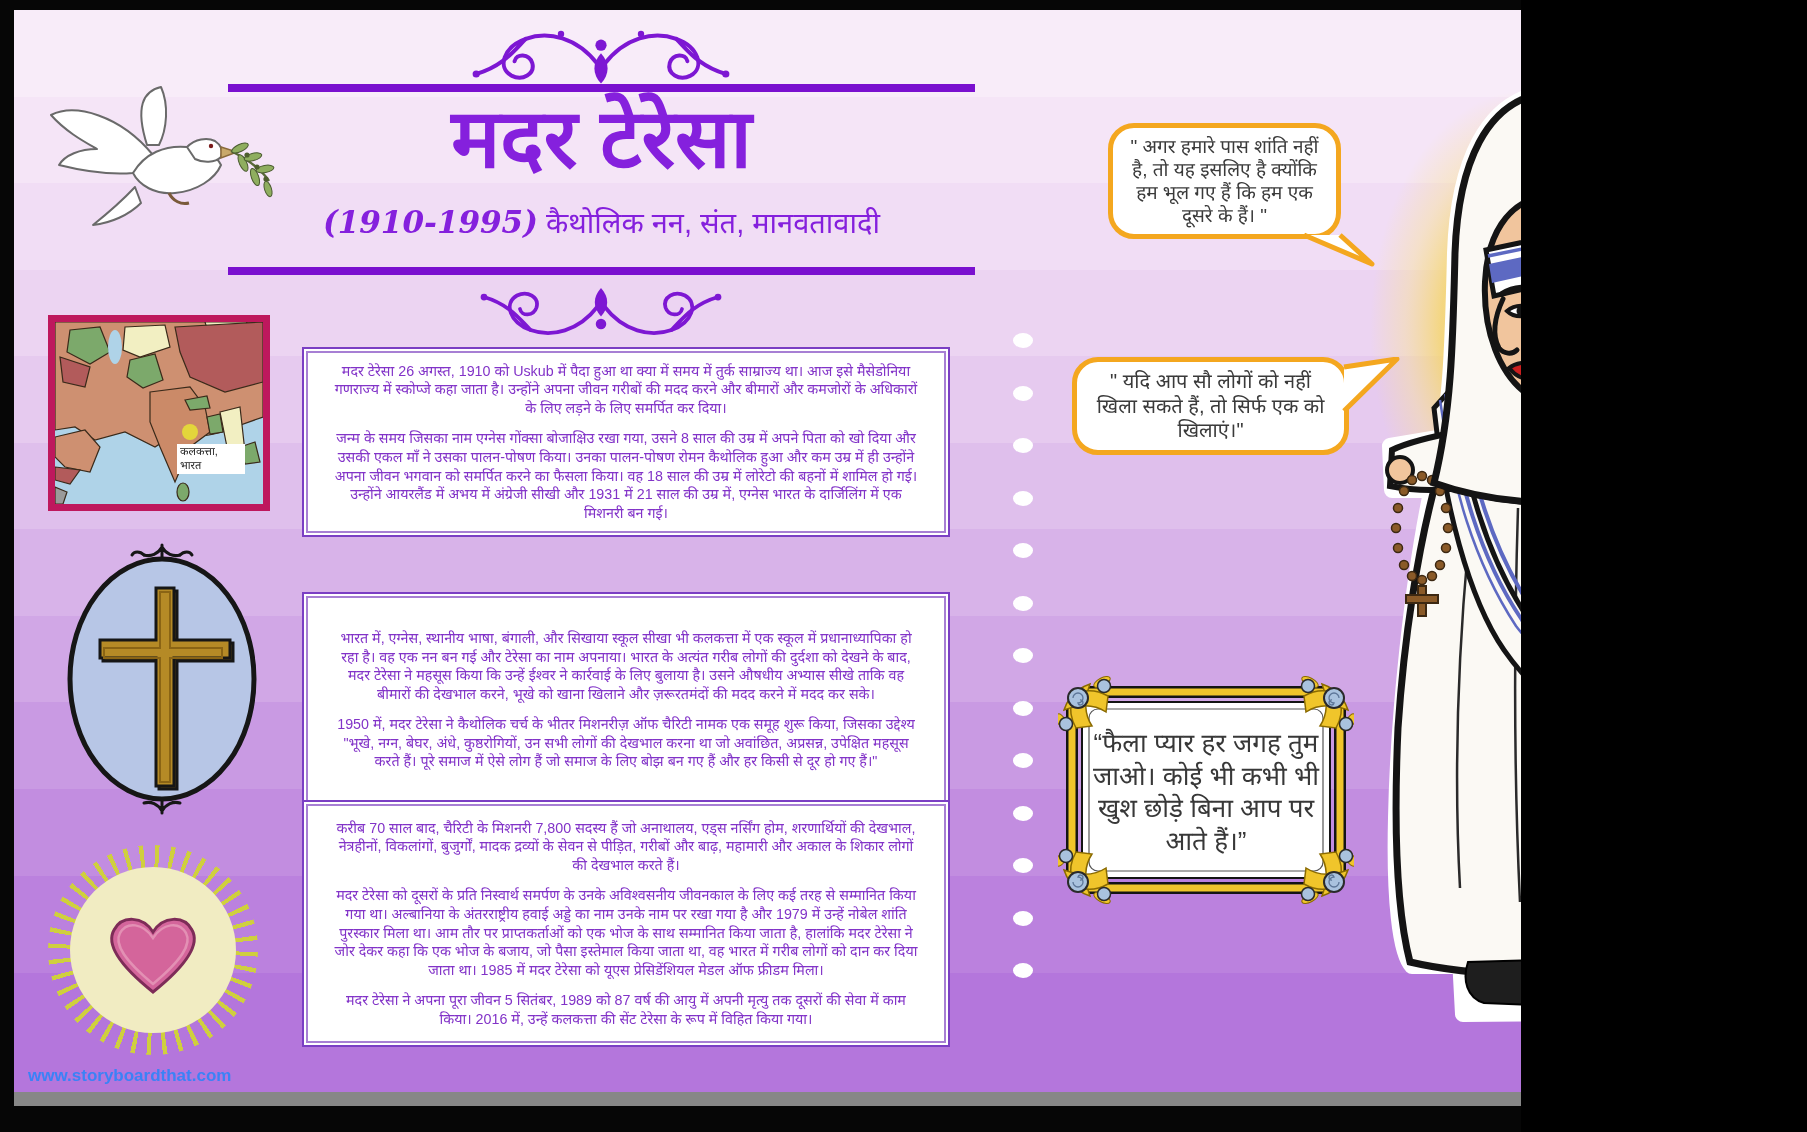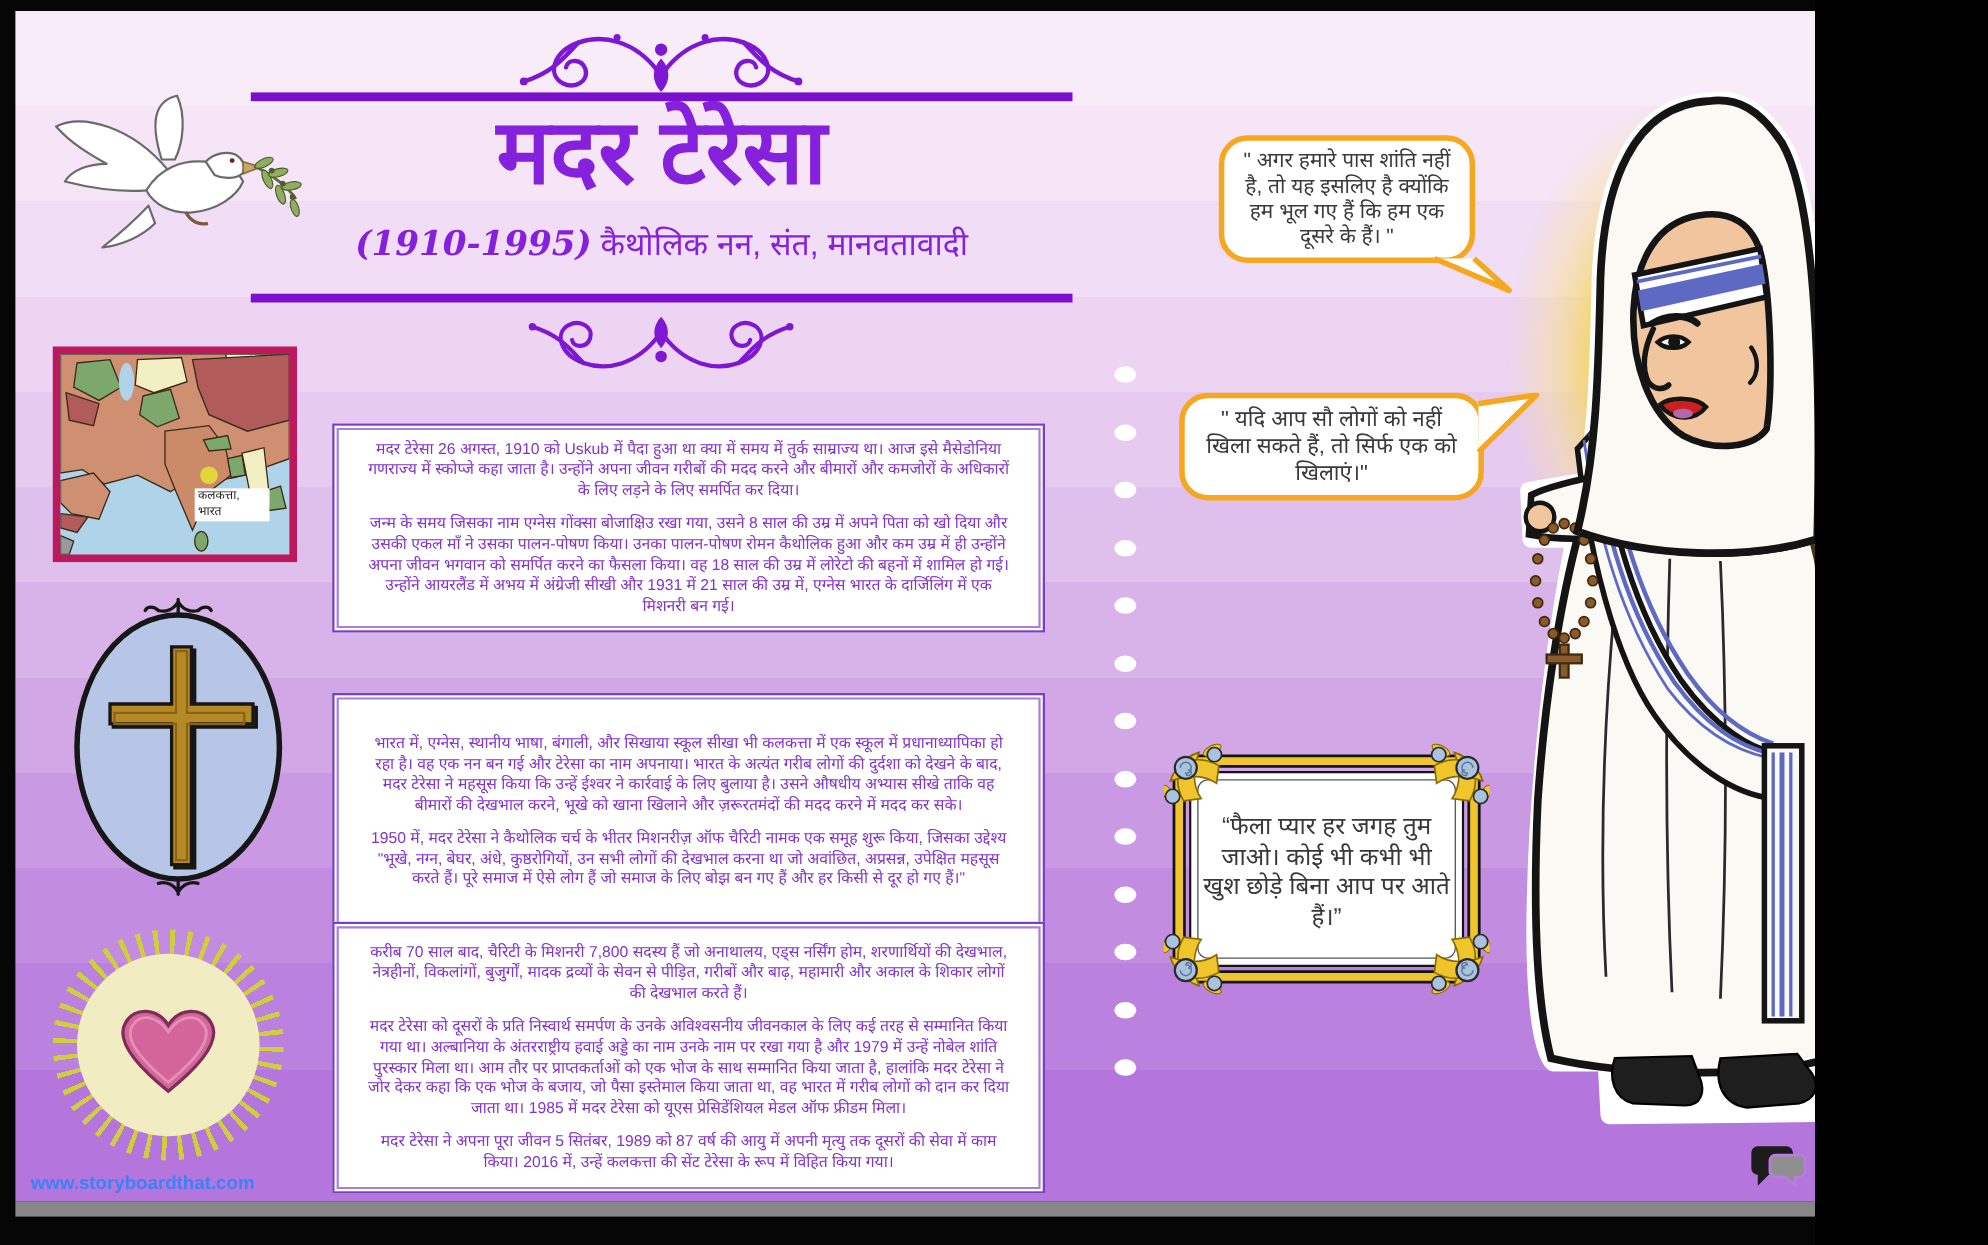--- a/index.html
+++ b/index.html
@@ -1,47 +1,47 @@
 <!DOCTYPE html>
 <html><head>
 <meta charset="utf-8">
 <style>
   html,body{margin:0;padding:0;background:#000;}
-  .canvas{position:relative;width:1650px;height:1132px;background:#060606;overflow:hidden;
+  .canvas{position:relative;width:1521px;height:1132px;background:#060606;overflow:hidden;
           font-family:"Liberation Sans","DejaVu Sans",sans-serif;}
   .poster-bg{position:absolute;left:14px;top:10px;width:1779px;height:1082px;
     background:linear-gradient(180deg,
       #f8ecf9 0%,#f8ecf9 8%,#f5e5f7 8%,#f5e5f7 16%,#f1ddf5 16%,#f1ddf5 24%,
       #ecd4f2 24%,#ecd4f2 32%,#e6caef 32%,#e6caef 40%,#dfbfec 40%,#dfbfec 48%,
       #d8b3e9 48%,#d8b3e9 56%,#d1a7e6 56%,#d1a7e6 64%,#c99ae3 64%,#c99ae3 72%,
       #c28de0 72%,#c28de0 80%,#bb81de 80%,#bb81de 89%,#b476dc 89%,#b476dc 100%);}
   .shadow-strip{position:absolute;left:14px;top:1092px;width:1779px;height:14px;background:#878787;}
   .abs{position:absolute;}
   
   .bar{position:absolute;left:228px;width:747px;height:8px;background:#7a10cf;}
   .poster-title{position:absolute;left:228px;top:94px;width:747px;text-align:center;
      font-size:82px;font-weight:bold;color:#8520dd;line-height:1.1;}
   .poster-subtitle{position:absolute;left:228px;top:204px;width:747px;text-align:center;
      color:#8520dd;font-size:29px;line-height:1.2;}
   .poster-subtitle .years{font-family:"DejaVu Serif",serif;font-style:italic;font-weight:bold;font-size:31px;}
   
   .box{position:absolute;left:302px;width:648px;background:#fff;border:2px solid #7b3fc4;
      box-shadow: inset 0 0 0 2px #fff, inset 0 0 0 4px #a77fd4;
      box-sizing:border-box;padding:14px 26px;display:flex;flex-direction:column;justify-content:center;
-     text-align:center;color:#8233c8;font-size:14.3px;line-height:1.3;overflow:hidden;margin-top:38px;}
+     text-align:center;color:#8233c8;font-size:14.3px;line-height:1.3;overflow:hidden;}
   .box p{margin:0 0 12px;} .box p:last-child{margin:0;}
   
   .bubble{position:absolute;background:#fff;border:5px solid #f4a71f;border-radius:26px;
      display:flex;align-items:center;justify-content:center;text-align:center;
      color:#3a3a3a;font-size:19px;line-height:1.22;padding:8px 12px;box-sizing:border-box;z-index:3;}
   .tail{position:absolute;z-index:4;}
   
   .framed-text{position:absolute;left:1092px;top:706px;width:228px;height:172px;z-index:3;
      display:flex;align-items:center;justify-content:center;text-align:center;
-     color:#383838;font-size:22px;line-height:1.25;}
+     color:#383838;font-size:26px;line-height:1.25;}
   
   .dots{position:absolute;left:1013px;top:333px;display:flex;flex-direction:column;gap:37.5px;z-index:2;}
   .dot{width:20px;height:15px;background:#fff;border-radius:50%;}
   
   .map-wrap{position:absolute;left:48px;top:315px;width:208px;height:182px;border:7px solid #be185d;
      box-sizing:content-box;background:#afd3e8;}
   .map-label{position:absolute;left:122px;top:122px;width:62px;background:#fff;color:#222;
      font-size:11px;line-height:1.25;padding:1px 3px;}
   
   .sun{position:absolute;left:48px;top:845px;width:210px;height:210px;}

